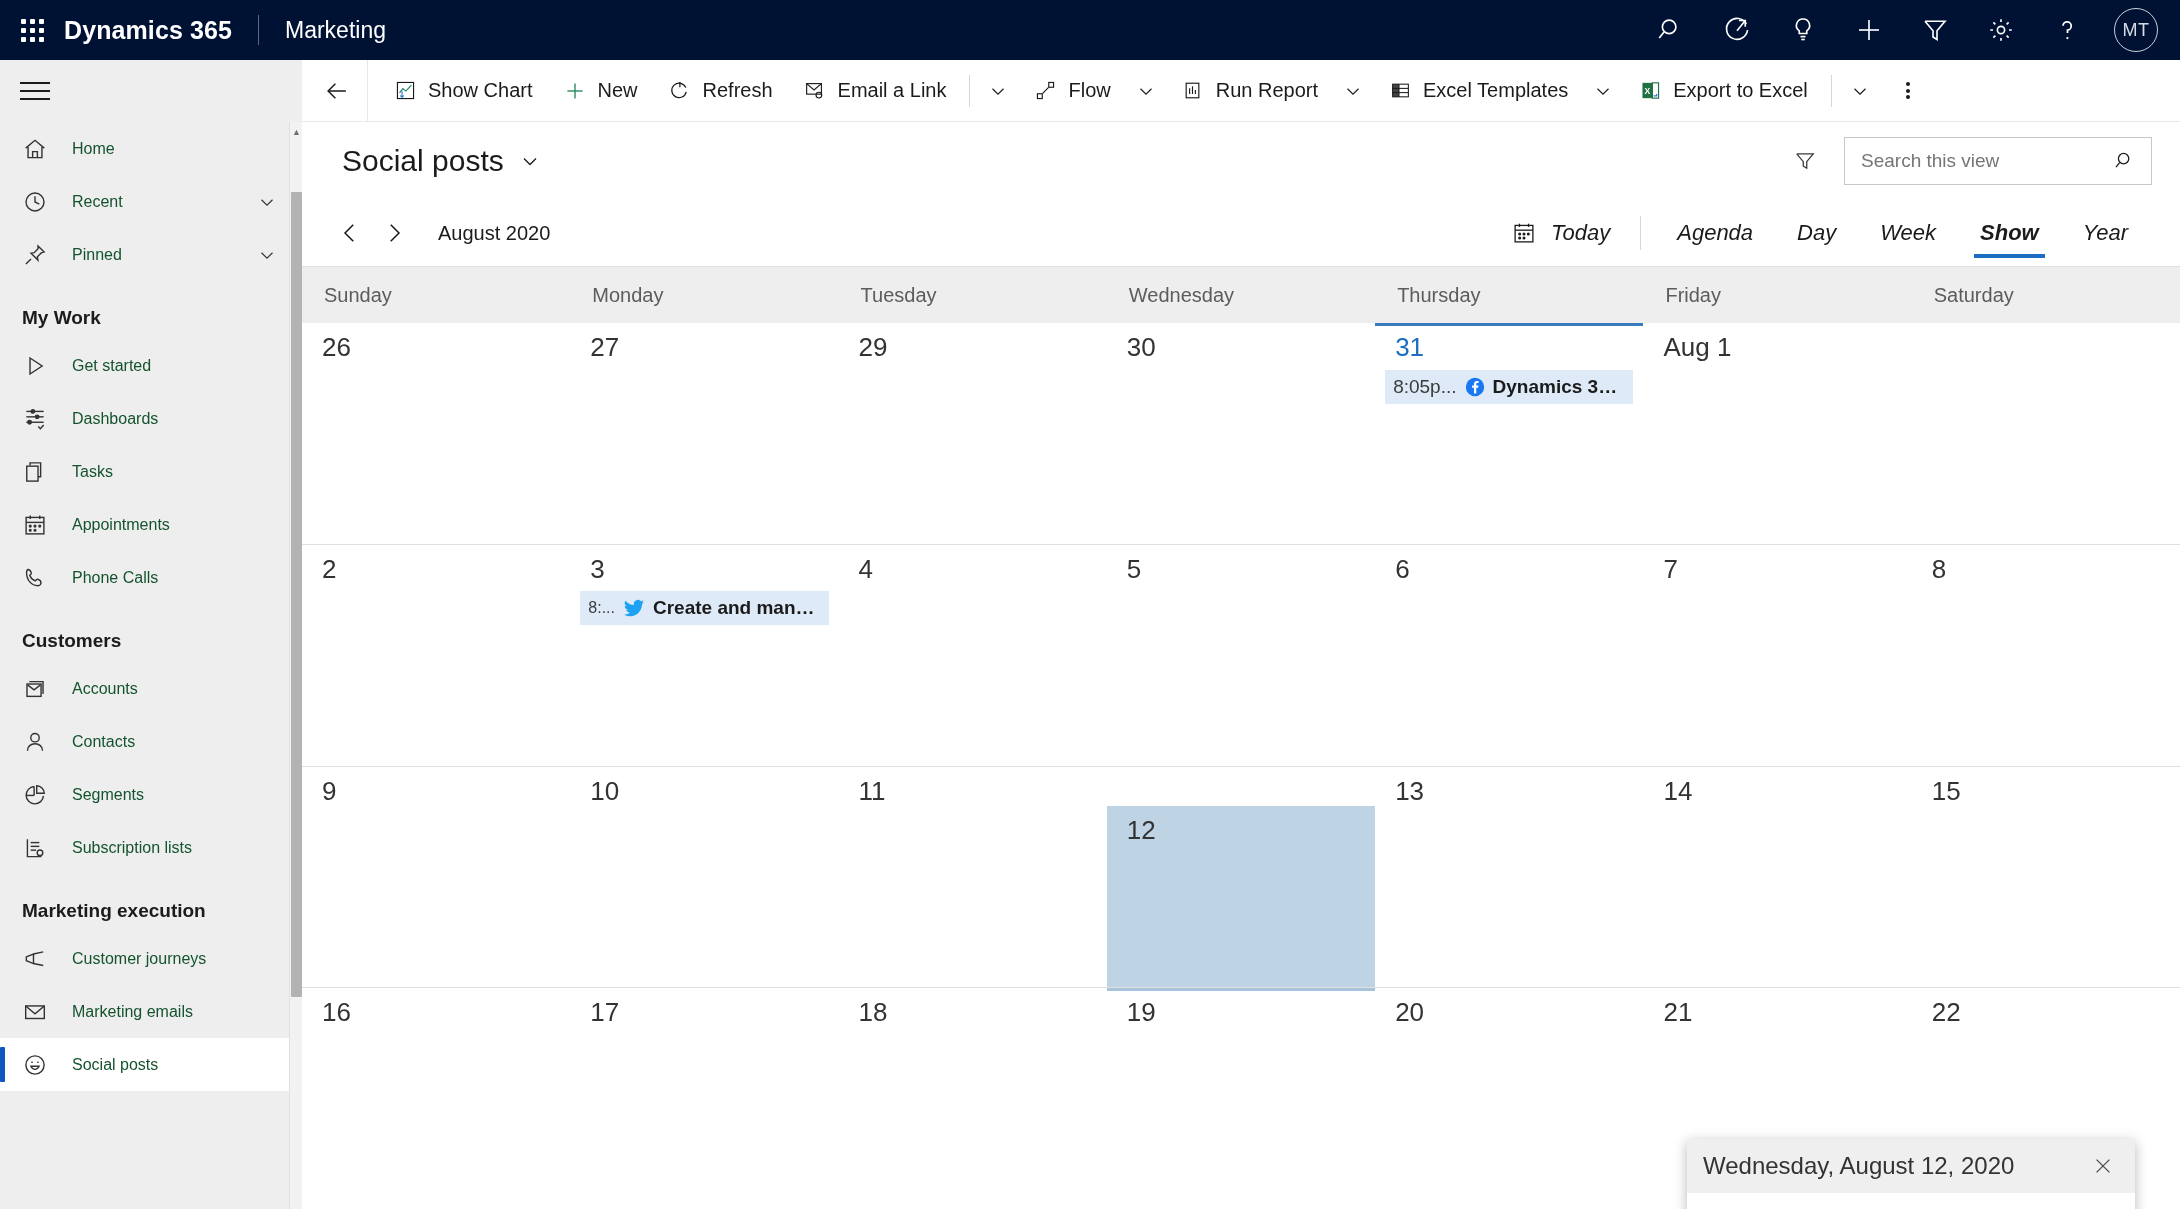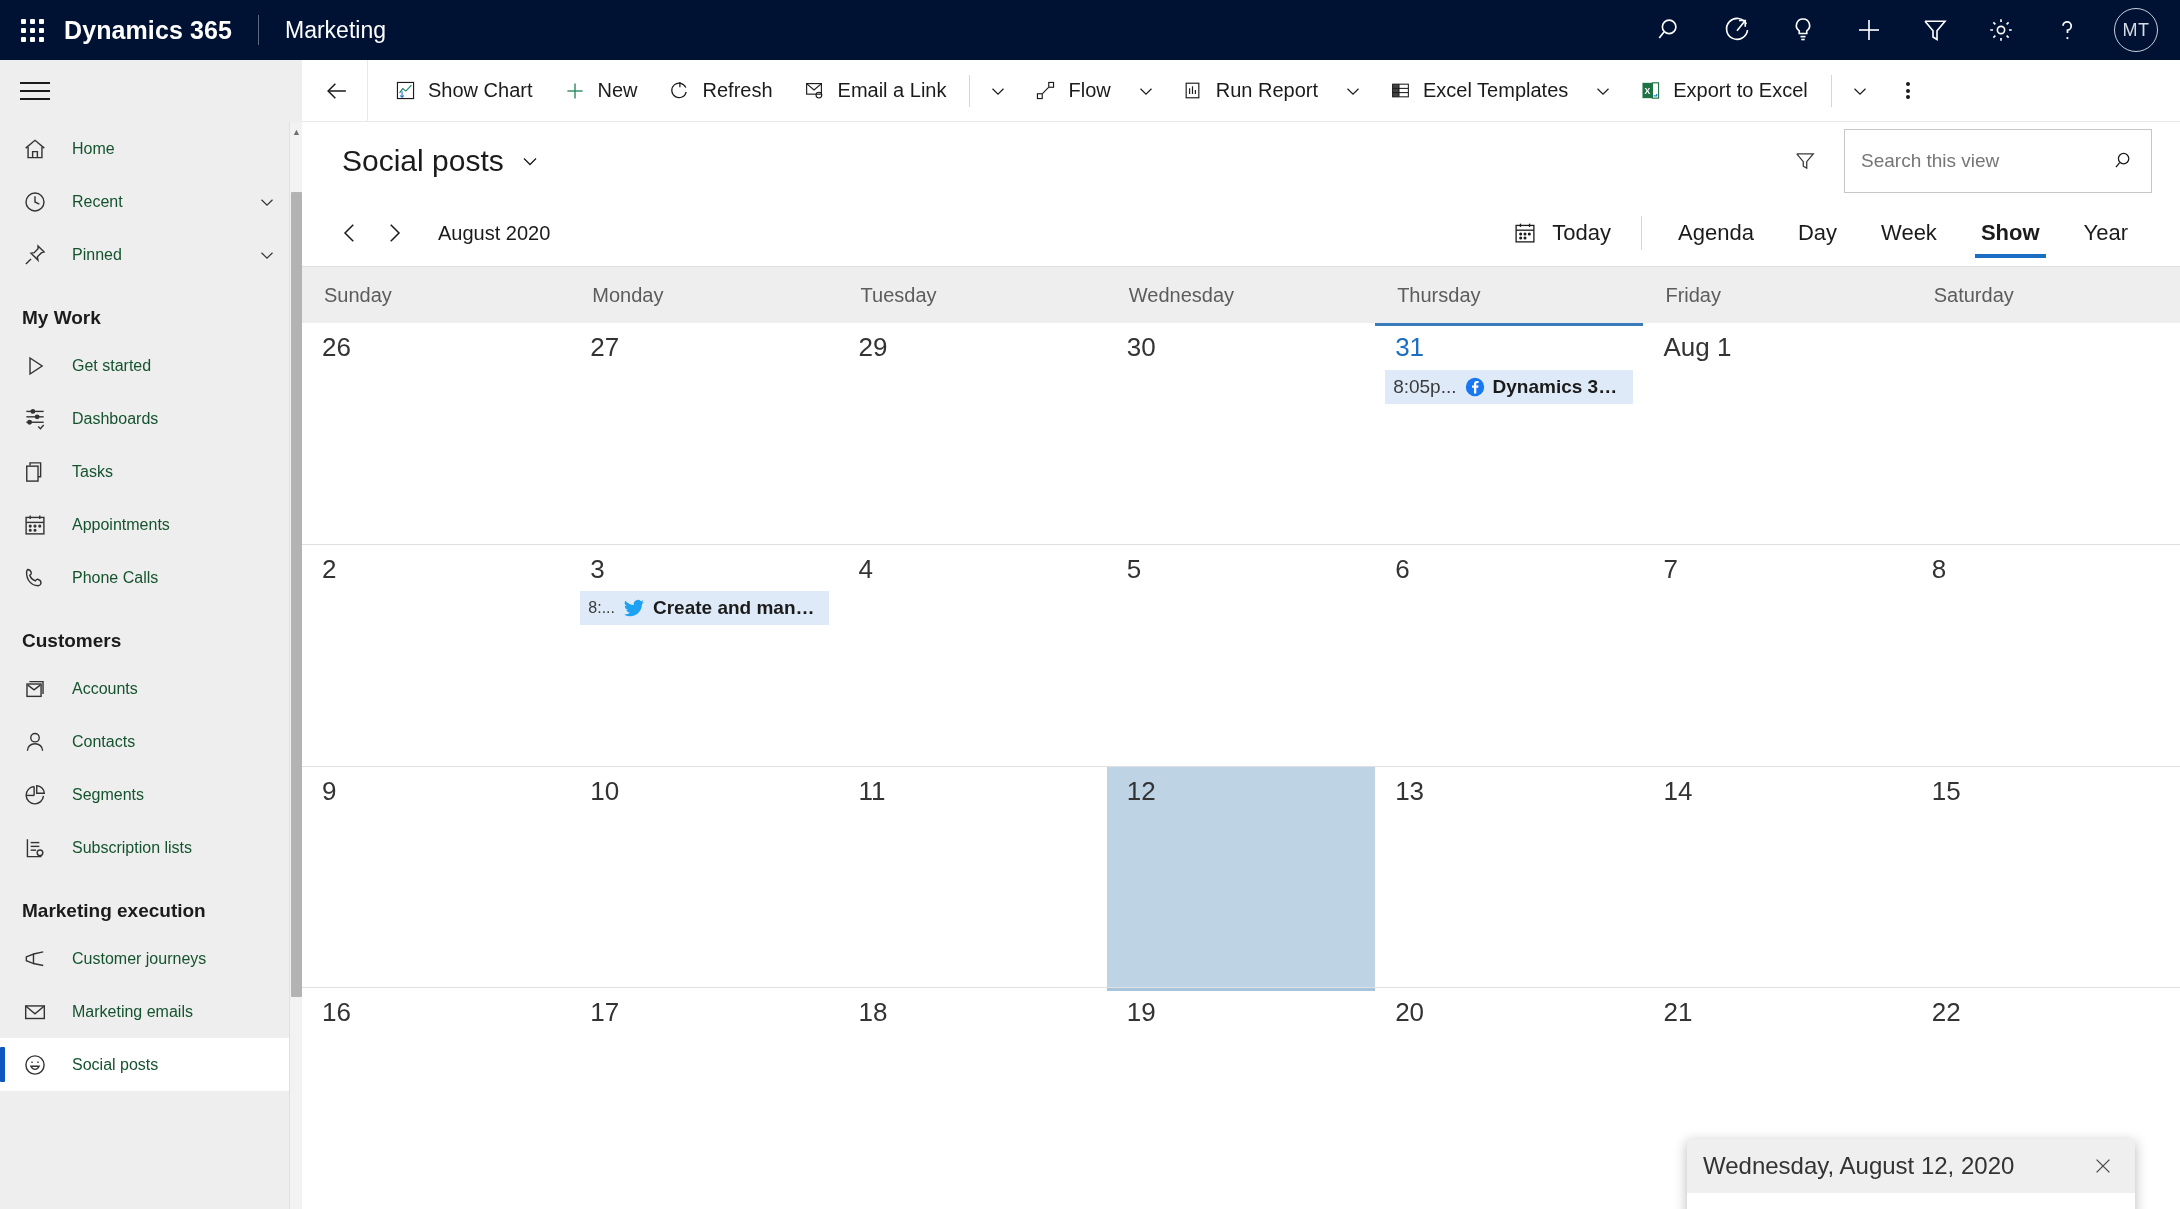--- a/index.html
+++ b/index.html
@@ -126,36 +126,36 @@
   .viewbar {
     height: 78px; display: flex; align-items: center; padding: 0 0 0 40px;
   }
   .view-title {
     font-size: 30px; color: #1b1b1b; font-weight: 400;
     display: flex; align-items: center; gap: 14px; cursor: pointer;
   }
   .viewbar-right { margin-left: auto; display: flex; align-items: center; padding-right: 28px; gap: 20px; }
   .filter-btn { width: 38px; height: 38px; display: flex; align-items: center; justify-content: center; cursor: pointer; }
   .searchbox {
-    width: 308px; height: 64px; border: 1px solid #c7c7c7; background: #fff;
+    width: 308px; height: 48px; border: 1px solid #c7c7c7; background: #fff;
     display: flex; align-items: center; padding: 0 14px 0 16px;
   }
   .searchbox input {
     flex: 1; border: none; outline: none; font-size: 19px;
     font-family: "Liberation Sans", sans-serif; color: #1b1b1b; background: transparent;
   }
   .searchbox input::placeholder { color: #767676; }
 
   
   .caltools { height: 66px; display: flex; align-items: center; padding-left: 26px; }
   .nav-arrow {
     width: 44px; height: 44px; display: flex; align-items: center; justify-content: center; cursor: pointer;
   }
   .cal-month { font-size: 20px; color: #1b1b1b; margin-left: 22px; }
-  .caltools-right { margin-left: auto; display: flex; align-items: center; padding-right: 30px; }
+  .caltools-right { margin-left: auto; display: flex; align-items: center; padding-right: 30px; font-style: italic; }
   .today-btn {
     display: flex; align-items: center; gap: 14px; padding: 0 16px;
     height: 44px; cursor: pointer; font-size: 22px; color: #1b1b1b;
   }
   .vsep { width: 1px; height: 34px; background: #d6d6d6; margin: 0 14px; }
   .vtab {
     padding: 0 22px; height: 50px; display: flex; align-items: center;
     font-size: 22px; color: #1b1b1b; cursor: pointer; position: relative;
   }
   .vtab.active { font-weight: 700; }
@@ -171,21 +171,21 @@
     display: flex; align-items: center; padding-left: 22px;
     font-size: 20px; color: #5c5c5c;
   }
   .weeks { flex: 1; display: flex; flex-direction: column; min-height: 0; }
   .week {
     flex: 1; display: grid; grid-template-columns: repeat(7, 1fr);
     border-top: 1px solid #e0e0e0; min-height: 0;
   }
   .week:first-child { border-top: none; }
   .daycell { position: relative; padding: 10px 10px 0 10px; min-width: 0; overflow: visible; }
-  .daycell.selected { background: #bed3e4; }
+  .daycell.selected { background: #bed3e4; margin-top: 39px; }
   .daycell.todaycol-top { box-shadow: inset 0 3px 0 0 #3a7cbb; }
   .daynum {
     font-size: 26px; color: #333333; font-weight: 400;
     padding-left: 10px; line-height: 1.1;
   }
   .daynum.today { color: #1b6ec2; }
   .event {
     margin-top: 8px; height: 34px; background: #deeaf7;
     display: flex; align-items: center; gap: 7px; padding: 0 8px;
     font-size: 19px; color: #1b1b1b; cursor: pointer;

